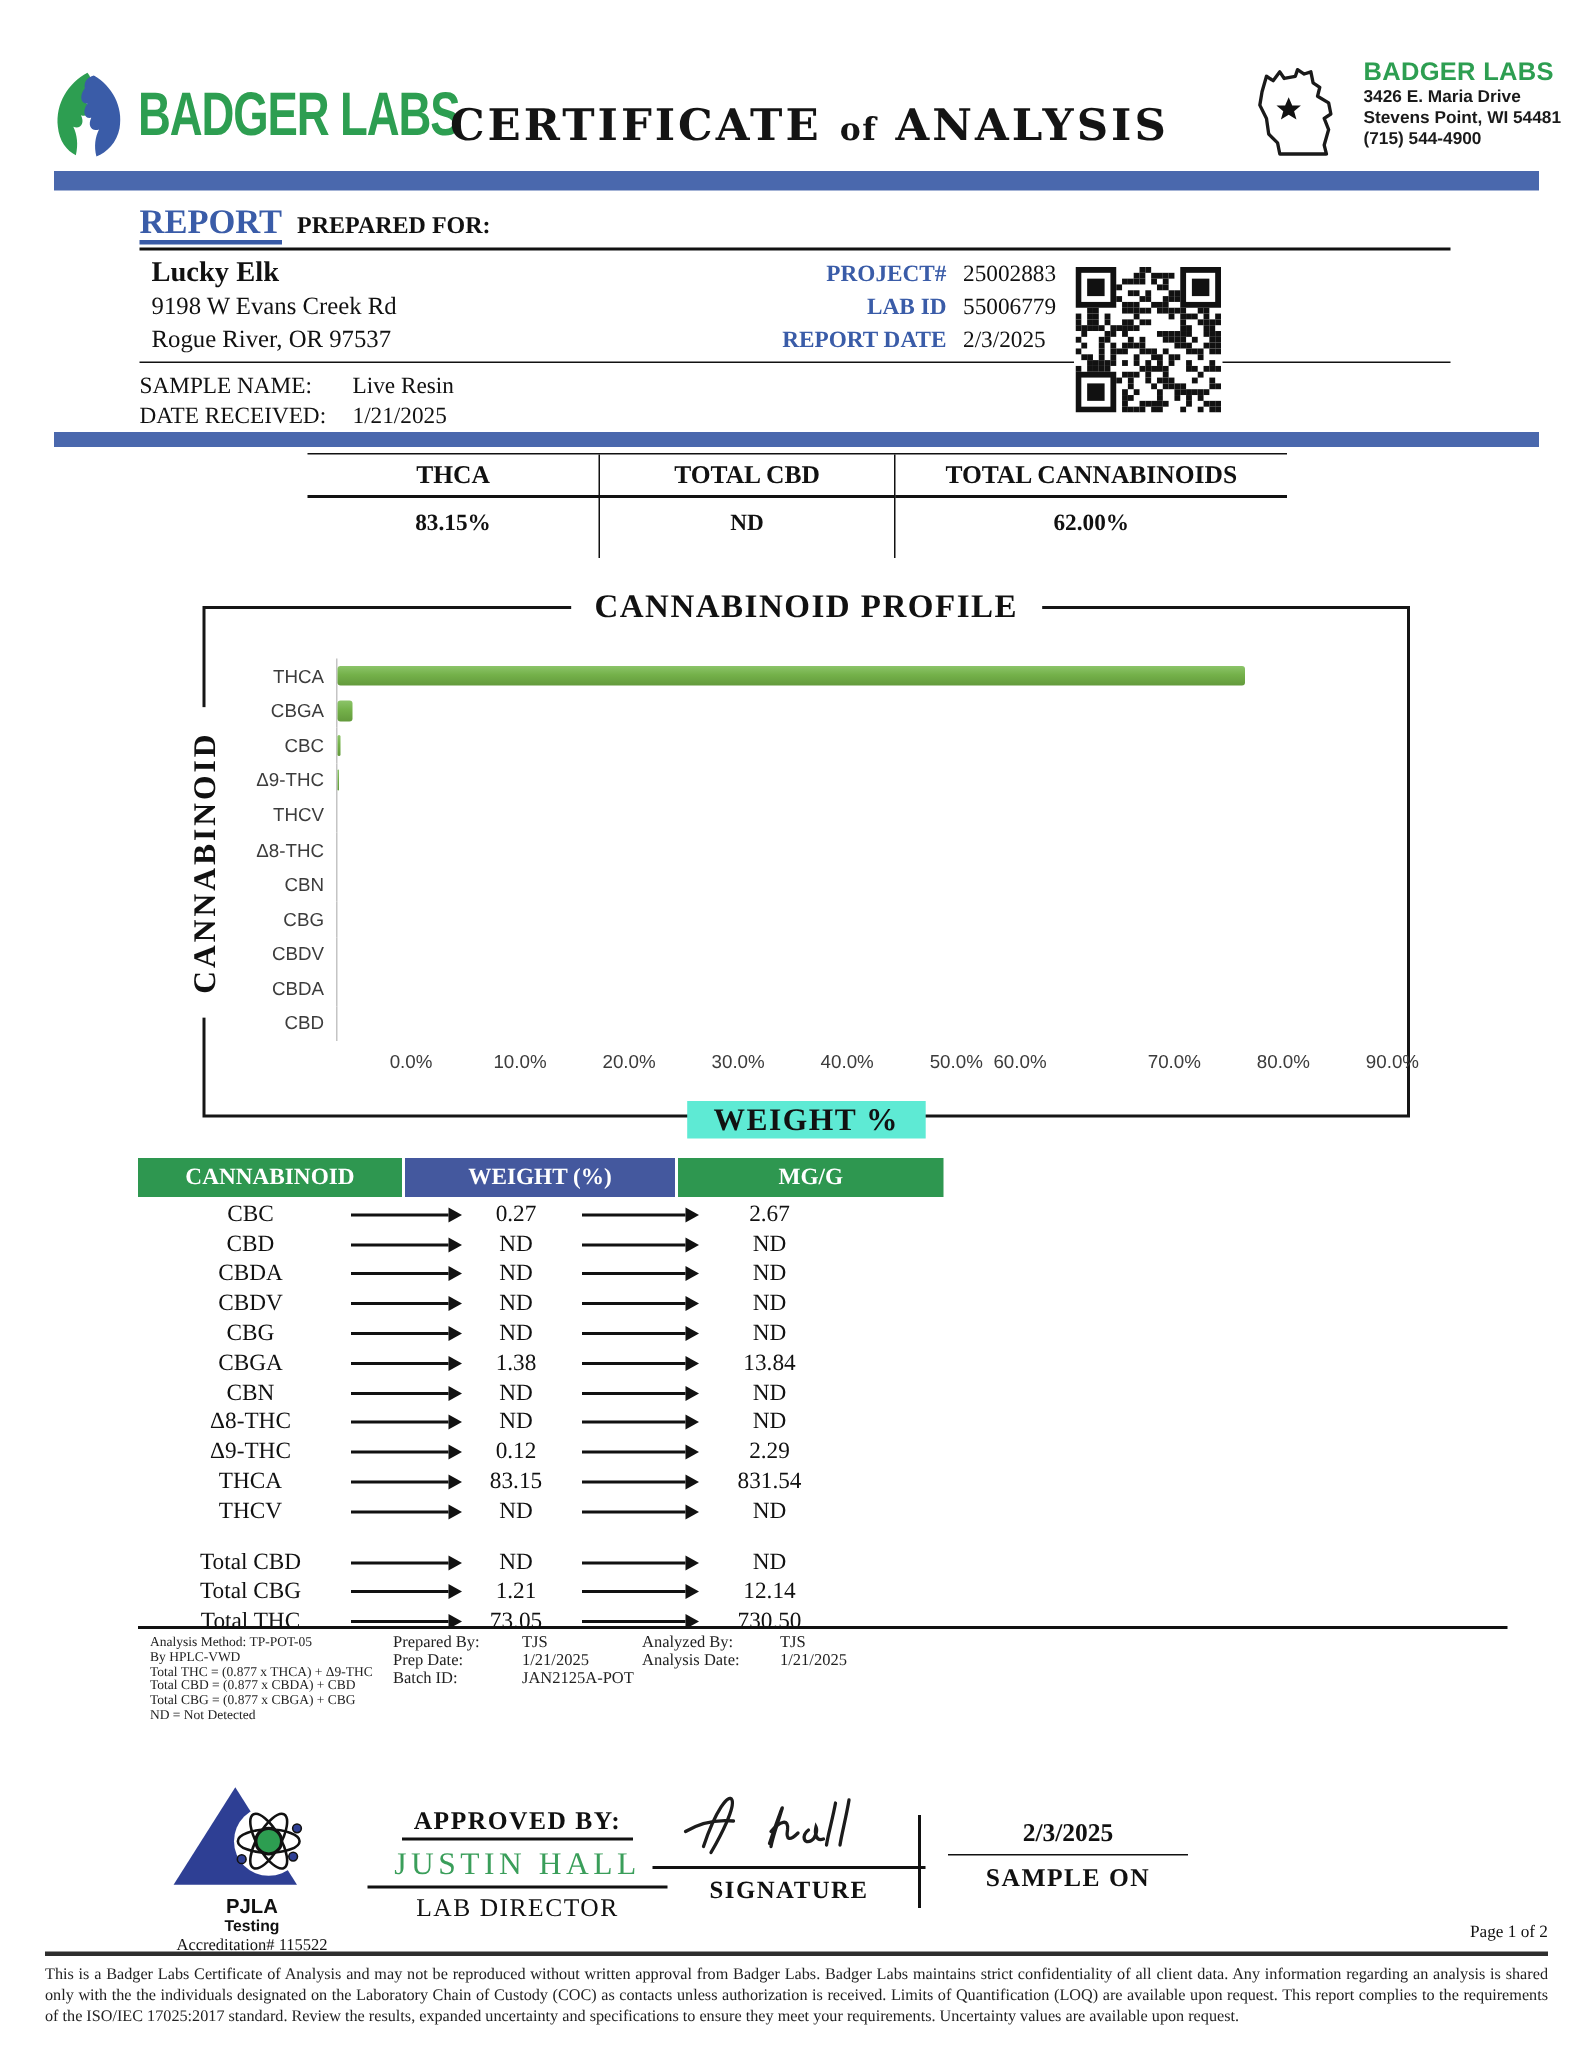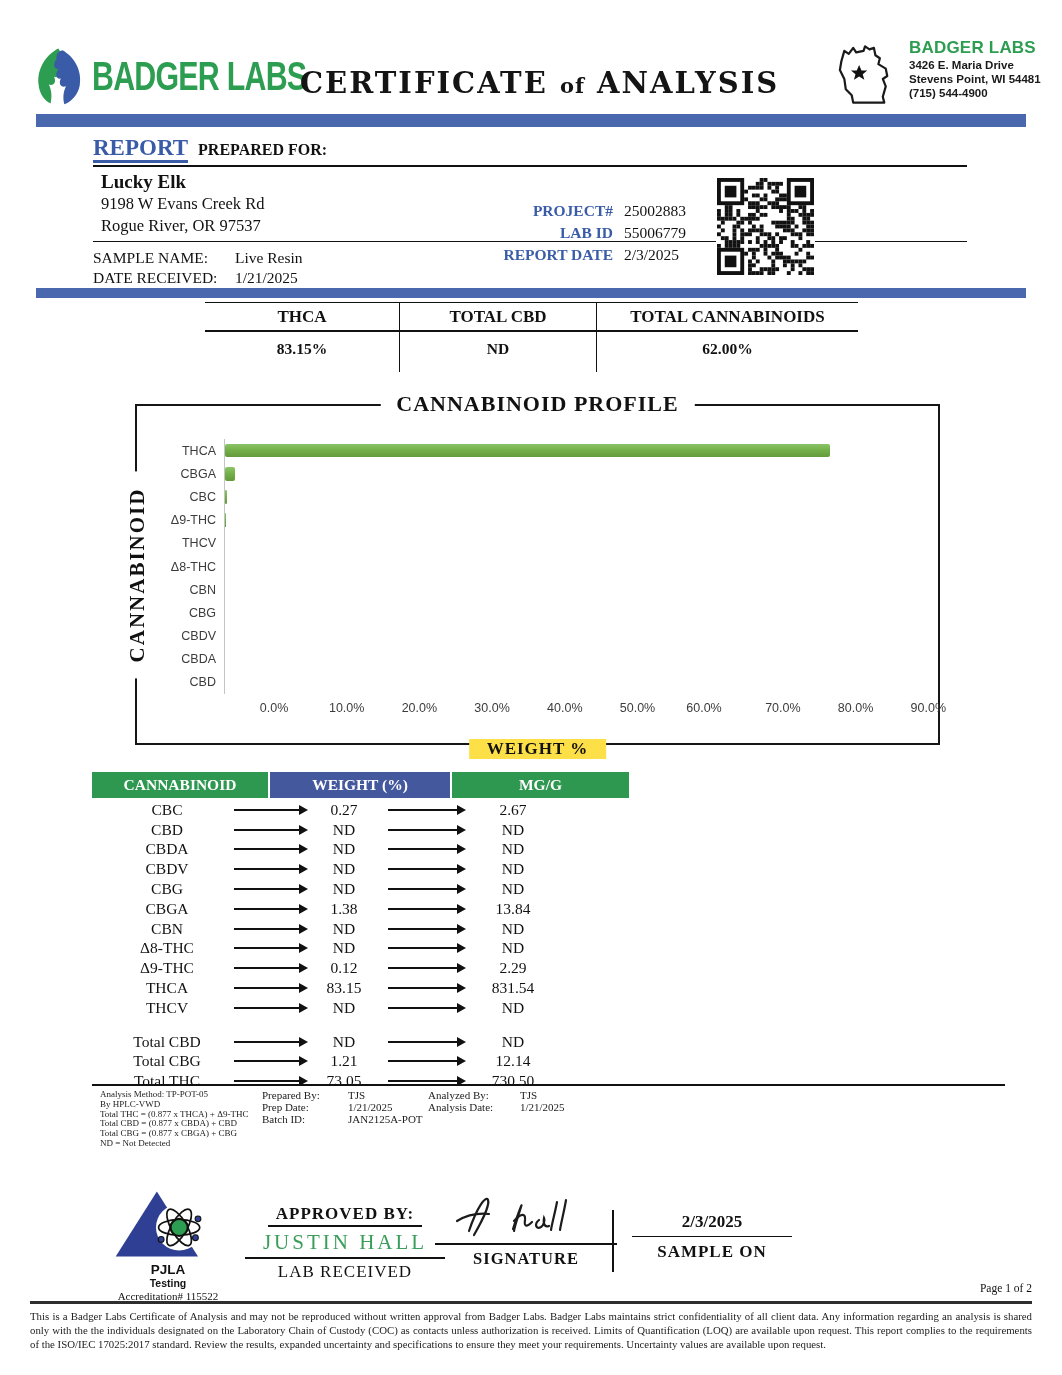--- a/index.html
+++ b/index.html
@@ -28,21 +28,21 @@
 
   
   .report { position:absolute; left:93px; top:136px; width:874px; }
   .rp-head { display:flex; align-items:baseline; gap:10px; border-bottom:2px solid #111; padding-bottom:2px; }
   .rp-title { font-size:23px; font-weight:bold; color:#3a5ca8; border-bottom:3px solid #3a5ca8; line-height:1; padding-bottom:1px; }
   .rp-sub { font-size:16px; font-weight:bold; color:#111; }
   .rp-body { position:relative; height:75px; border-bottom:1.5px solid #111; }
   .client { position:absolute; left:8px; top:4px; }
   .client-name { font-size:19px; font-weight:bold; }
   .client-line { font-size:16.5px; line-height:22px; }
-  .meta { position:absolute; left:390px; top:5px;margin-top:28px; }
+  .meta { position:absolute; left:408px; top:5px; }
   .meta-row { display:flex; line-height:22px; }
   .meta-label { width:130px; text-align:right; color:#3a5ca8; font-weight:bold; font-size:15.5px; }
   .meta-val { margin-left:11px; font-size:15.5px; }
   .qr { position:absolute; left:623px; top:10px; width:99px; height:99px; background:#fff; z-index:2; padding:1px; }
   .samples { padding-top:6px; }
   .sample-row { display:flex; line-height:20px; }
   .sample-label { width:142px; font-weight:normal; font-size:15.5px; }
   .sample-val { font-size:15.5px; }
 
   
@@ -50,22 +50,22 @@
   .sum-row { display:grid; grid-template-columns:195px 197px 261px; }
   .sum-cell { text-align:center; }
   .sum-cell.v1, .sum-cell.v2 { border-right:1.5px solid #111; }
   .sum-head .sum-cell { font-weight:bold; font-size:17px; padding:4px 0 3px; border-bottom:2.5px solid #111; }
   .sum-vals .sum-cell { font-weight:bold; font-size:15.5px; padding:8px 0 14px; }
 
   
   .chart { position:absolute; left:135px; top:404px; width:805px; height:341px; border:2px solid #161616; }
   .c-title { position:absolute; top:-15px; left:50%; transform:translateX(-50%); background:#fff;
              padding:0 16px; font-weight:bold; font-size:22px; letter-spacing:1px; white-space:nowrap; }
-  .c-xlab  { position:absolute; bottom:-16px; left:50%; transform:translateX(-50%); background:#fde047;
-             padding:0 18px; font-weight:bold; font-size:17px; letter-spacing:1px; white-space:nowrap; }
+  .c-xlab  { position:absolute; bottom:-16px; left:50%; transform:translateX(-50%); background:#5eead4;
+             padding:0 18px; font-weight:bold; font-size:21px; letter-spacing:1px; white-space:nowrap; }
   .c-ylab  { position:absolute; left:0; top:50%; transform:translate(-50%,-50%) rotate(-90deg); background:#fff;
              padding:2px 16px; font-weight:bold; font-size:21px; letter-spacing:2px; white-space:nowrap; }
   .c-plot { position:absolute; left:10px; top:33px; width:787px; }
   .crow { display:flex; align-items:center; height:23.2px; }
   .clab { width:77px; padding-right:8px; text-align:right;
           font-family:"Liberation Sans", sans-serif; font-size:12.5px; color:#3c3c3c; }
   .carea { flex:1; align-self:stretch; border-left:1.5px solid #c4c4c4; display:flex; align-items:center; }
   .cbar { height:13.5px; border-radius:2px;
           background:linear-gradient(180deg,#8cc469 0%,#74b14a 45%,#639a3c 100%); }
   .c-ticks { position:absolute; left:10px; top:295px; width:787px; height:18px; }
@@ -513,21 +513,21 @@
           <div class="carea"></div>
         </div>
       </div>
     <div class="c-ticks">
         <span class="ctick" style="left: 85px;">0.0%</span>
         <span class="ctick" style="left: 157.7px;">10.0%</span>
         <span class="ctick" style="left: 230.4px;">20.0%</span>
         <span class="ctick" style="left: 303.1px;">30.0%</span>
         <span class="ctick" style="left: 375.8px;">40.0%</span>
         <span class="ctick" style="left: 448.5px;">50.0%</span>
-        <span class="ctick" style="left: 515px;">60.0%</span>
+        <span class="ctick" style="left: 491px;">60.0%</span>
         <span class="ctick" style="left: 593.9px;">70.0%</span>
         <span class="ctick" style="left: 666.6px;">80.0%</span>
         <span class="ctick" style="left: 739.3px;">90.0%</span>
       </div>
   </div>
 
   <div class="rtable">
     <div class="rt-head">
         <div class="rt-hcell" style="background: rgb(46, 151, 80);">CANNABINOID</div>
         <div class="rt-hcell" style="background: rgb(68, 88, 158);">WEIGHT (%)</div>
@@ -769,21 +769,21 @@
         <circle cx="97" cy="58" r="3.4" fill="#2e3f94" stroke="#111" stroke-width="1.2"></circle>
       </svg>
       <div class="pjla-name">PJLA</div>
       <div class="pjla-sub">Testing</div>
       <div class="pjla-acc">Accreditation# 115522</div>
     </div>
 
     <div class="appr">
       <div><span class="appr-label">APPROVED BY:</span></div>
       <div class="appr-name">JUSTIN HALL</div>
-      <div class="appr-title">LAB RECEIVED</div>
+      <div class="appr-title">LAB DIRECTOR</div>
     </div>
 
     <div class="sigcol">
       <svg viewBox="0 0 150 52" fill="none" stroke="#1c1c1c" stroke-width="2.2" stroke-linecap="round">
         <path d="M18,42 C26,18 35,6 37,11 C39,16 30,34 23,46"></path>
         <path d="M6,32 C16,26 28,24 38,25"></path>
         <path d="M62,40 C68,22 72,12 70,18 C67,28 64,36 63,42"></path>
         <path d="M63,32 C69,25 75,23 74,31 C73,37 75,39 81,33"></path>
         <path d="M88,31 C83,35 85,41 90,38 C93,36 94,31 93,29 C92,33 93,39 98,37"></path>
         <path d="M106,13 C104,24 101,34 100,41"></path>

